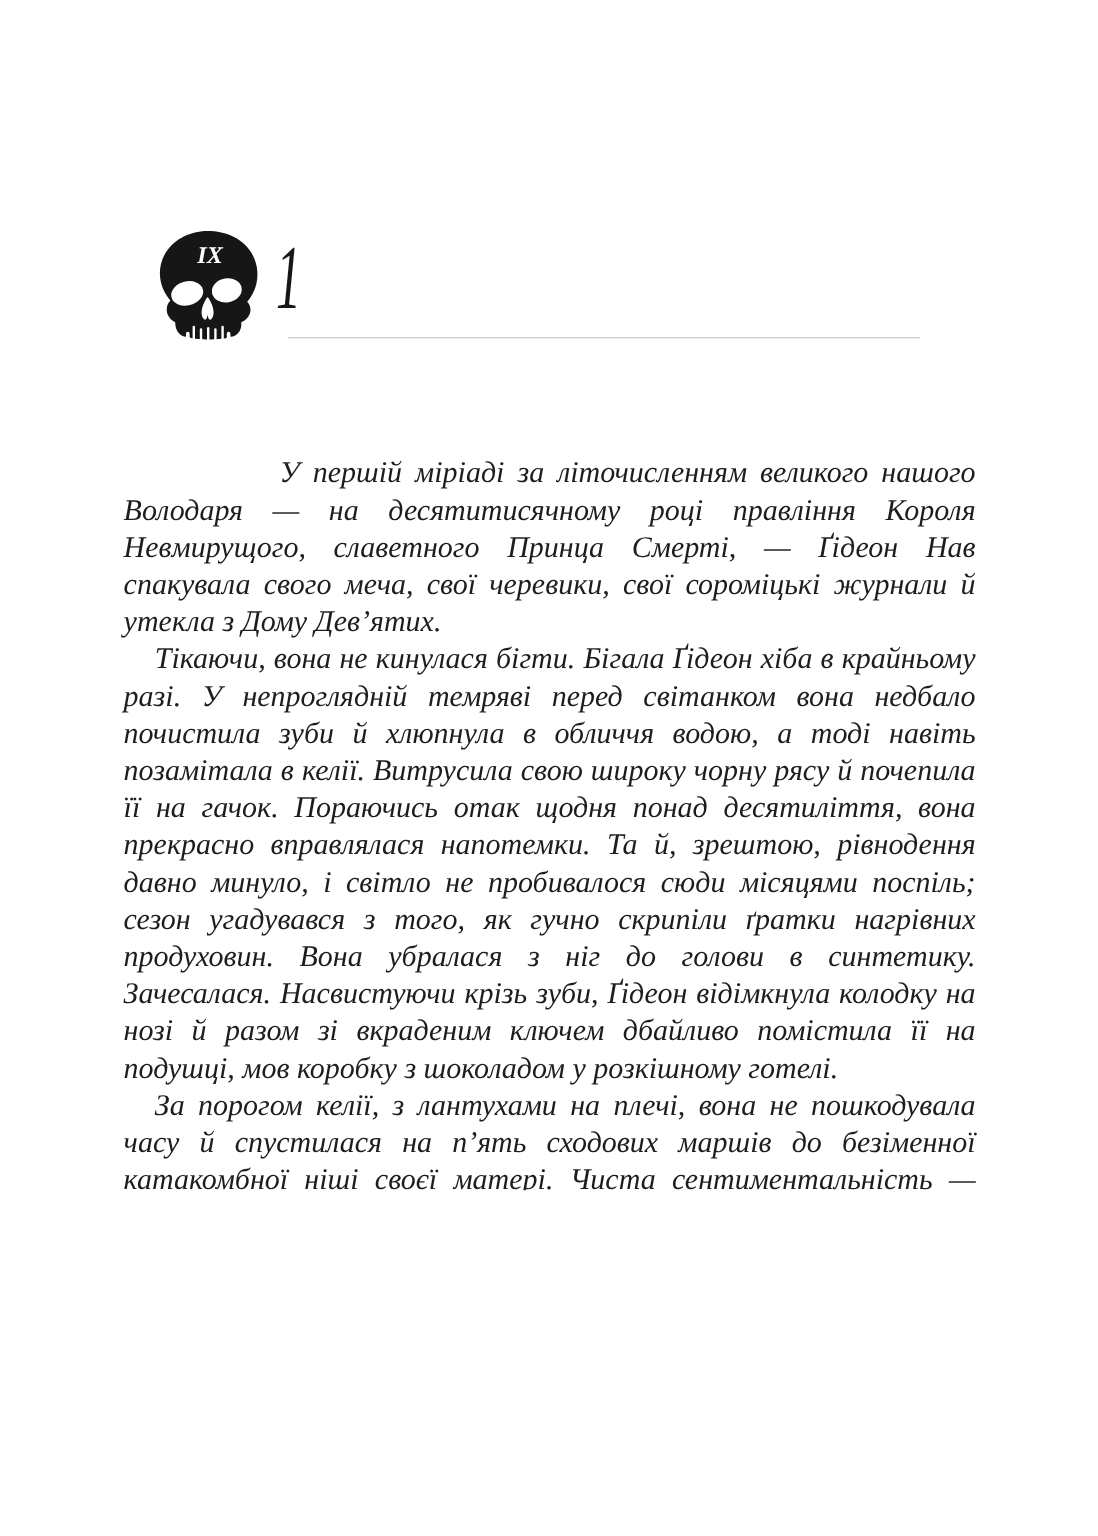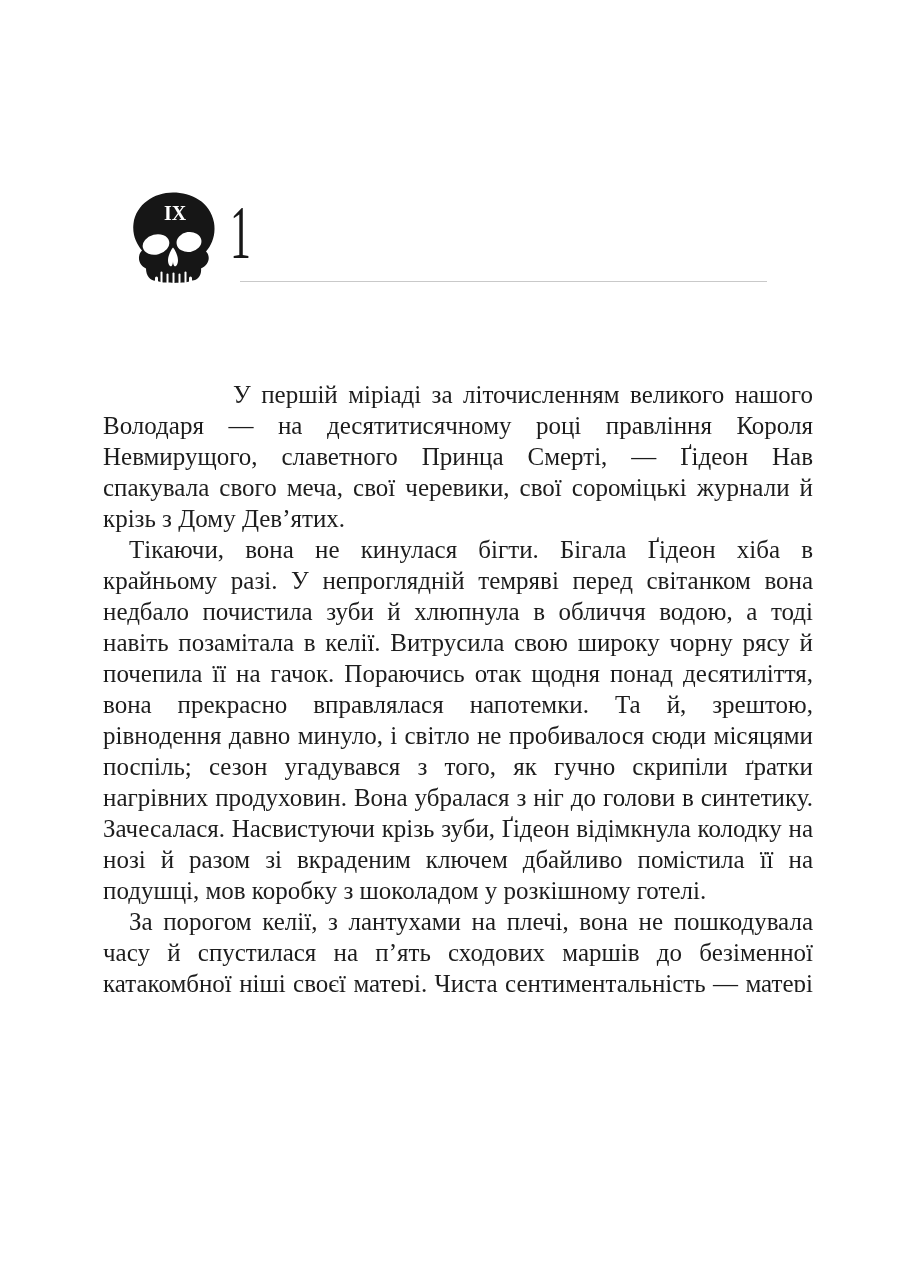--- a/index.html
+++ b/index.html
@@ -8,20 +8,21 @@
     background: #ffffff;
   }
   .page {
     position: relative;
     width: 915px;
     height: 992px;
     background: #ffffff;
     overflow: hidden;
     font-family: "Liberation Serif", "DejaVu Serif", serif;
     color: #1d1d1d;
+    font-style: italic;
   }
   .chapter-header {
     position: absolute;
     left: 0;
     top: 0;
     width: 915px;
     height: 300px;
   }
   .skull {
     position: absolute;
@@ -115,18 +116,18 @@
       <text x="47" y="29" text-anchor="middle" font-size="20" font-weight="bold" font-family="Liberation Serif, DejaVu Serif, serif" fill="#ffffff">IX</text>
     </svg>
 
     <div class="chapter-number">1</div>
 
     <div class="chapter-rule"></div>
 
   </header>
 
   <main class="text-block">
-    <p class="para first">У першій міріаді за літочисленням великого нашого Володаря — на десятитисячному році правління Короля Невмирущого, славетного Принца Смерті, — Ґідеон Нав спакувала свого меча, свої черевики, свої сороміцькі журнали й крізь з Дому Дев’ятих.</p>
+    <p class="para first">У першій міріаді за літочисленням великого нашого Володаря — на десятитисячному році правління Короля Невмирущого, славетного Принца Смерті, — Ґідеон Нав спакувала свого меча, свої черевики, свої сороміцькі журнали й утекла з Дому Дев’ятих.</p>
     <p class="para">Тікаючи, вона не кинулася бігти. Бігала Ґідеон хіба в крайньому разі. У непроглядній темряві перед світанком вона недбало почистила зуби й хлюпнула в обличчя водою, а тоді навіть позамітала в келії. Витрусила свою широку чорну рясу й почепила її на гачок. Пораючись отак щодня понад десятиліття, вона прекрасно вправлялася напотемки. Та й, зрештою, рівнодення давно минуло, і світло не пробивалося сюди місяцями поспіль; сезон угадувався з того, як гучно скрипіли ґратки нагрівних продуховин. Вона убралася з ніг до голови в синтетику. Зачесалася. Насвистуючи крізь зуби, Ґідеон відімкнула колодку на нозі й разом зі вкраденим ключем дбайливо помістила її на подушці, мов коробку з шоколадом у розкішному готелі.</p>
     <p class="para">За порогом келії, з лантухами на плечі, вона не пошкодувала часу й спустилася на п’ять сходових маршів до безіменної катакомбної ніші своєї матері. Чиста сентиментальність — матері не було там ще з малих років Ґідеон, і назад у нішу вона не повернеться. Далі на Ґідеон чекала довга прогулянка вгору через двадцять два марші, проте ані промінчика не розбавило масну темряву дорогою до бічного штреку та провалля,</p>
   </main>
 
 </div>
 
 </body></html>

